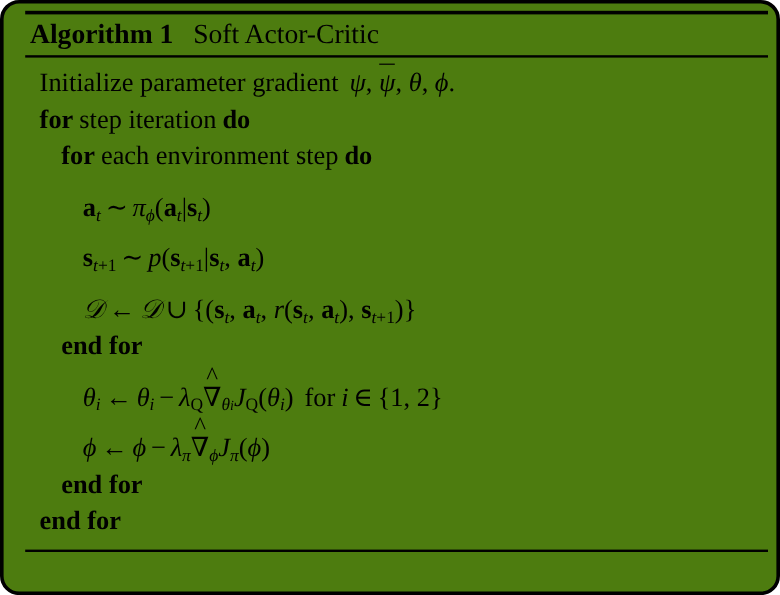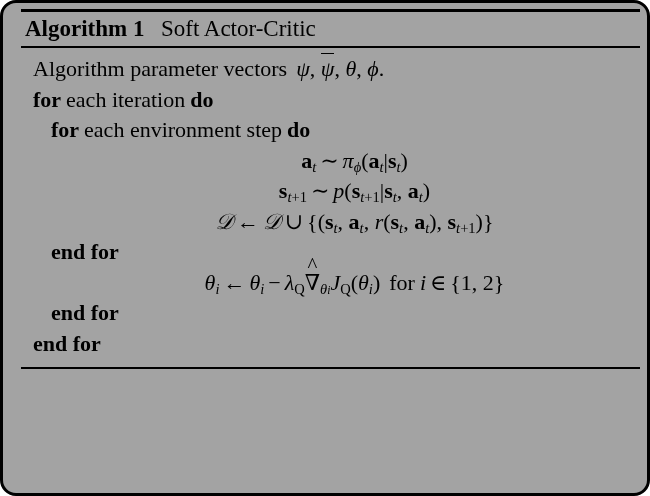--- a/index.html
+++ b/index.html
@@ -18,21 +18,21 @@
   
   #frame {
     position: absolute;
     left: 0;
     top: 0;
     width: 650px;
     height: 496px;
     box-sizing: border-box;
     border: 3px solid #000000;
     border-radius: 16px;
-    background: #a3a3a3;
+    background: #4d7c0f;
     overflow: hidden;
   }
 
   #algo-box {
     position: absolute;
     left: 18px;
     top: 6px;
     width: 619px;
   }
 
@@ -63,30 +63,29 @@
 
   .line {
     white-space: nowrap;
     font-size: 22px;
     line-height: 30.5px;
     height: 30.5px;
     padding-left: 12px;
   }
   .ind0 { padding-left: 12px; }
   .ind1 { padding-left: 30px; }
-  .ind2 { padding-left: 48px; }
+  .ind2 { padding-left: 48px; margin-top: 12px; }
 
   .kw { font-weight: bold; }
 
   
   .math {
     font-family: "Liberation Serif", "DejaVu Serif", serif;
     font-style: italic;
     font-size: 22px;
-    text-align: center;
   }
   .math .up { font-style: normal; }
   .mbf {           
     font-weight: bold;
     font-style: normal;
     font-family: "Liberation Serif", "DejaVu Serif", serif;
   }
   .cal {           
     font-style: italic;
     font-family: "DejaVu Serif", serif;
@@ -152,25 +151,25 @@
       <span class="kw">Algorithm 1</span>
       <span class="nbsp"></span>
       <span>Soft Actor-Critic</span>
     </div>
 
     <div class="rule-thin"></div>
 
     <div id="algo-body">
 
       <div class="line ind0">
-        <span>Algorithm parameter vectors</span><span class="gap"></span><span class="math"><span class="sym">ψ</span><span class="opn">,</span>&nbsp;<span class="bar">ψ</span><span class="opn">,</span>&nbsp;<span class="sym">θ</span><span class="opn">,</span>&nbsp;<span class="sym">ϕ</span><span class="opn">.</span></span>
+        <span>Initialize parameter gradient</span><span class="gap"></span><span class="math"><span class="sym">ψ</span><span class="opn">,</span>&nbsp;<span class="bar">ψ</span><span class="opn">,</span>&nbsp;<span class="sym">θ</span><span class="opn">,</span>&nbsp;<span class="sym">ϕ</span><span class="opn">.</span></span>
       </div>
 
       <div class="line ind0">
-        <span class="kw">for</span><span class="nbsp"></span><span>each iteration</span><span class="nbsp"></span><span class="kw">do</span>
+        <span class="kw">for</span><span class="nbsp"></span><span>step iteration</span><span class="nbsp"></span><span class="kw">do</span>
       </div>
 
       <div class="line ind1">
         <span class="kw">for</span><span class="nbsp"></span><span>each environment step</span><span class="nbsp"></span><span class="kw">do</span>
       </div>
 
       <div class="line ind2 math">
         <span class="mbf">a</span><span class="sub">t</span><span class="op">∼</span><span>π</span><span class="sub">ϕ</span><span class="up">(</span><span class="mbf">a</span><span class="sub">t</span><span class="up">|</span><span class="mbf">s</span><span class="sub">t</span><span class="up">)</span>
       </div>
 
@@ -185,20 +184,23 @@
       <div class="line ind1">
         <span class="kw">end for</span>
       </div>
 
 
 
       <div class="line ind2 math">
         <span>θ</span><span class="sub">i</span><span class="op">←</span><span>θ</span><span class="sub">i</span><span class="op">−</span><span>λ</span><span class="sub"><span class="up">Q</span></span><span class="hatted">∇</span><span class="sub">θ<span style="font-size:0.8em">i</span></span><span>J</span><span class="sub"><span class="up">Q</span></span><span class="up">(</span><span>θ</span><span class="sub">i</span><span class="up">)</span><span class="gap"></span><span class="up">for</span><span class="nbsp"></span><span>i</span><span class="op">∈</span><span class="up">{1,&nbsp;2}</span>
       </div>
 
+      <div class="line ind2 math">
+        <span>ϕ</span><span class="op">←</span><span>ϕ</span><span class="op">−</span><span>λ</span><span class="sub">π</span><span class="hatted">∇</span><span class="sub">ϕ</span><span>J</span><span class="sub">π</span><span class="up">(</span><span>ϕ</span><span class="up">)</span>
+      </div>
 
 
       <div class="line ind1">
         <span class="kw">end for</span>
       </div>
 
       <div class="line ind0">
         <span class="kw">end for</span>
       </div>
 

